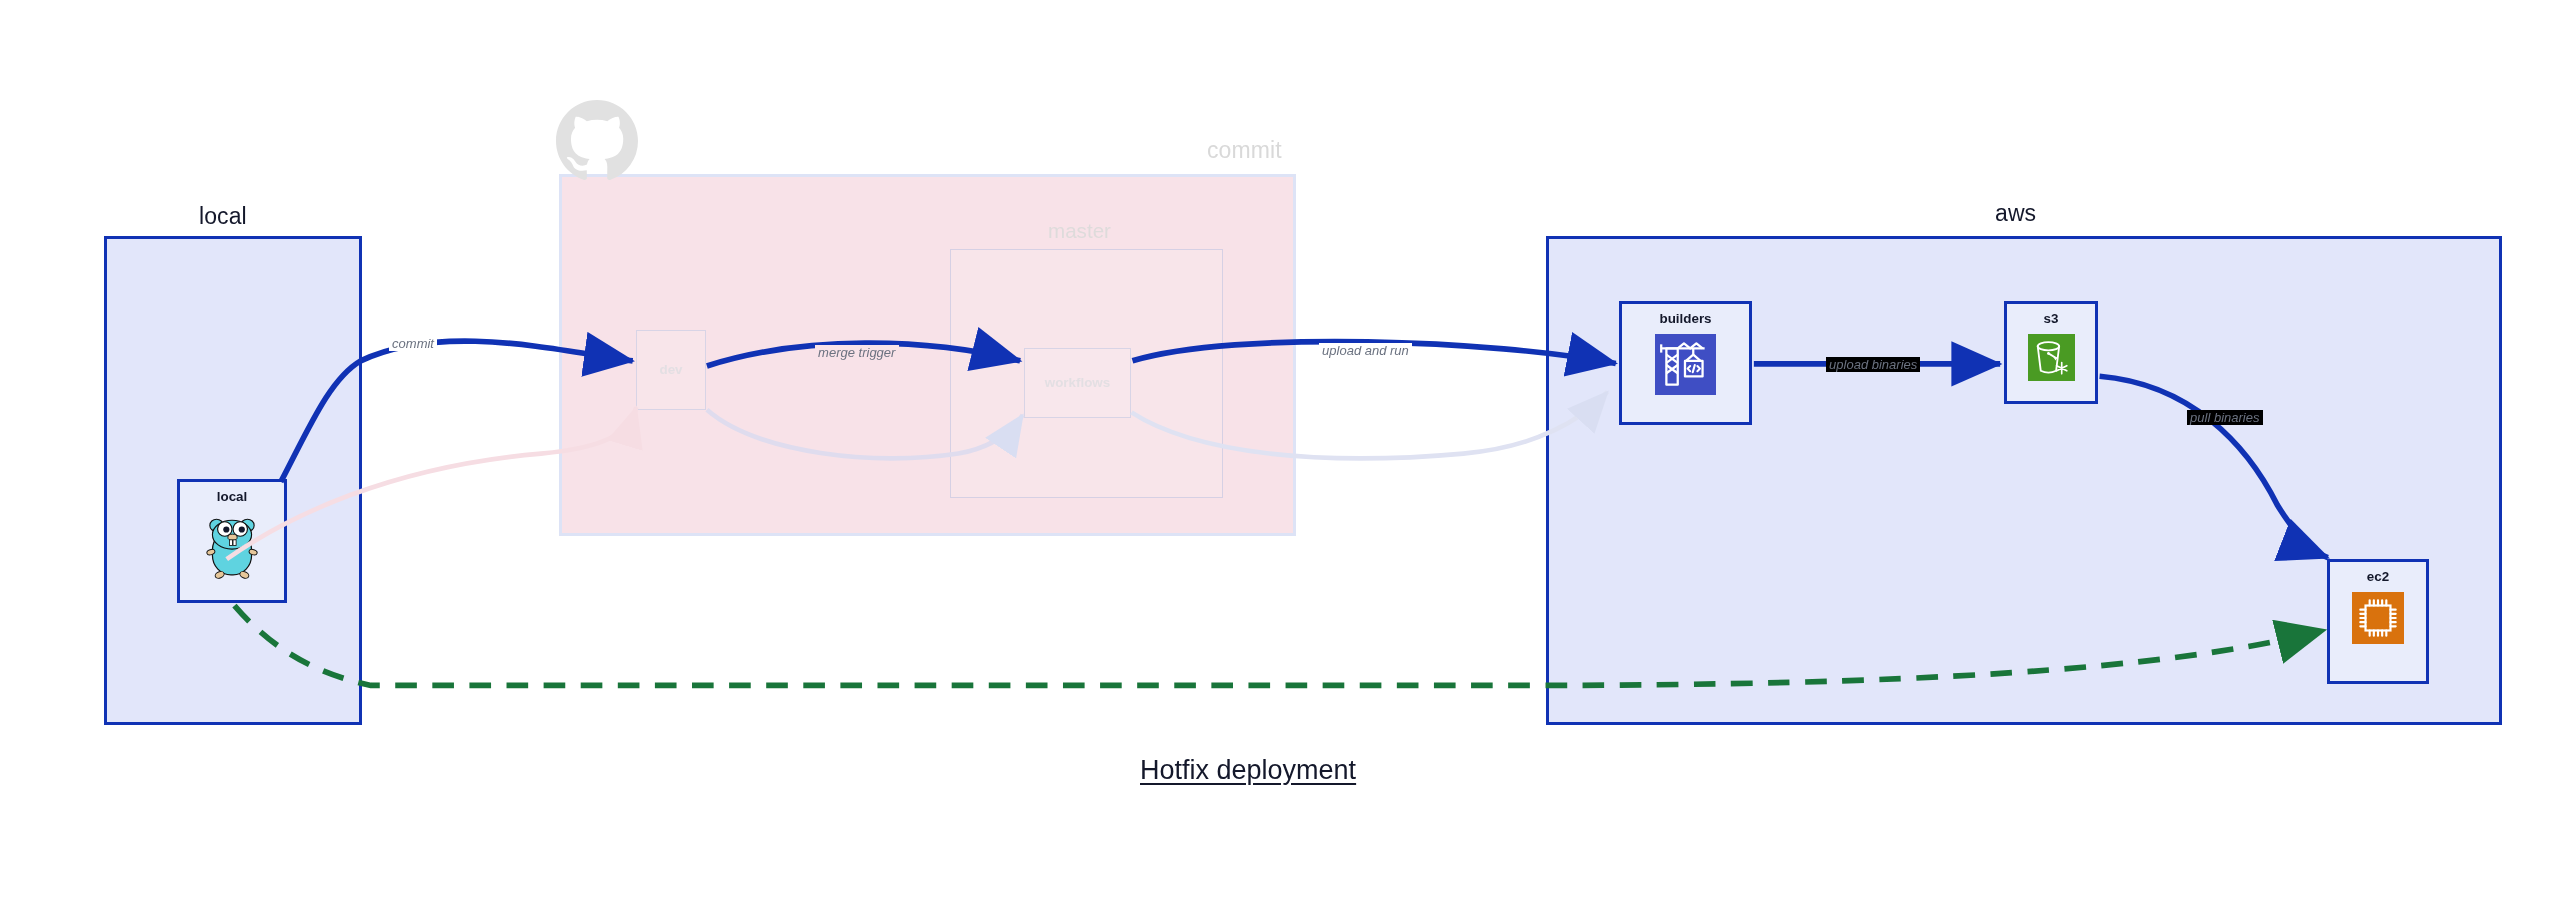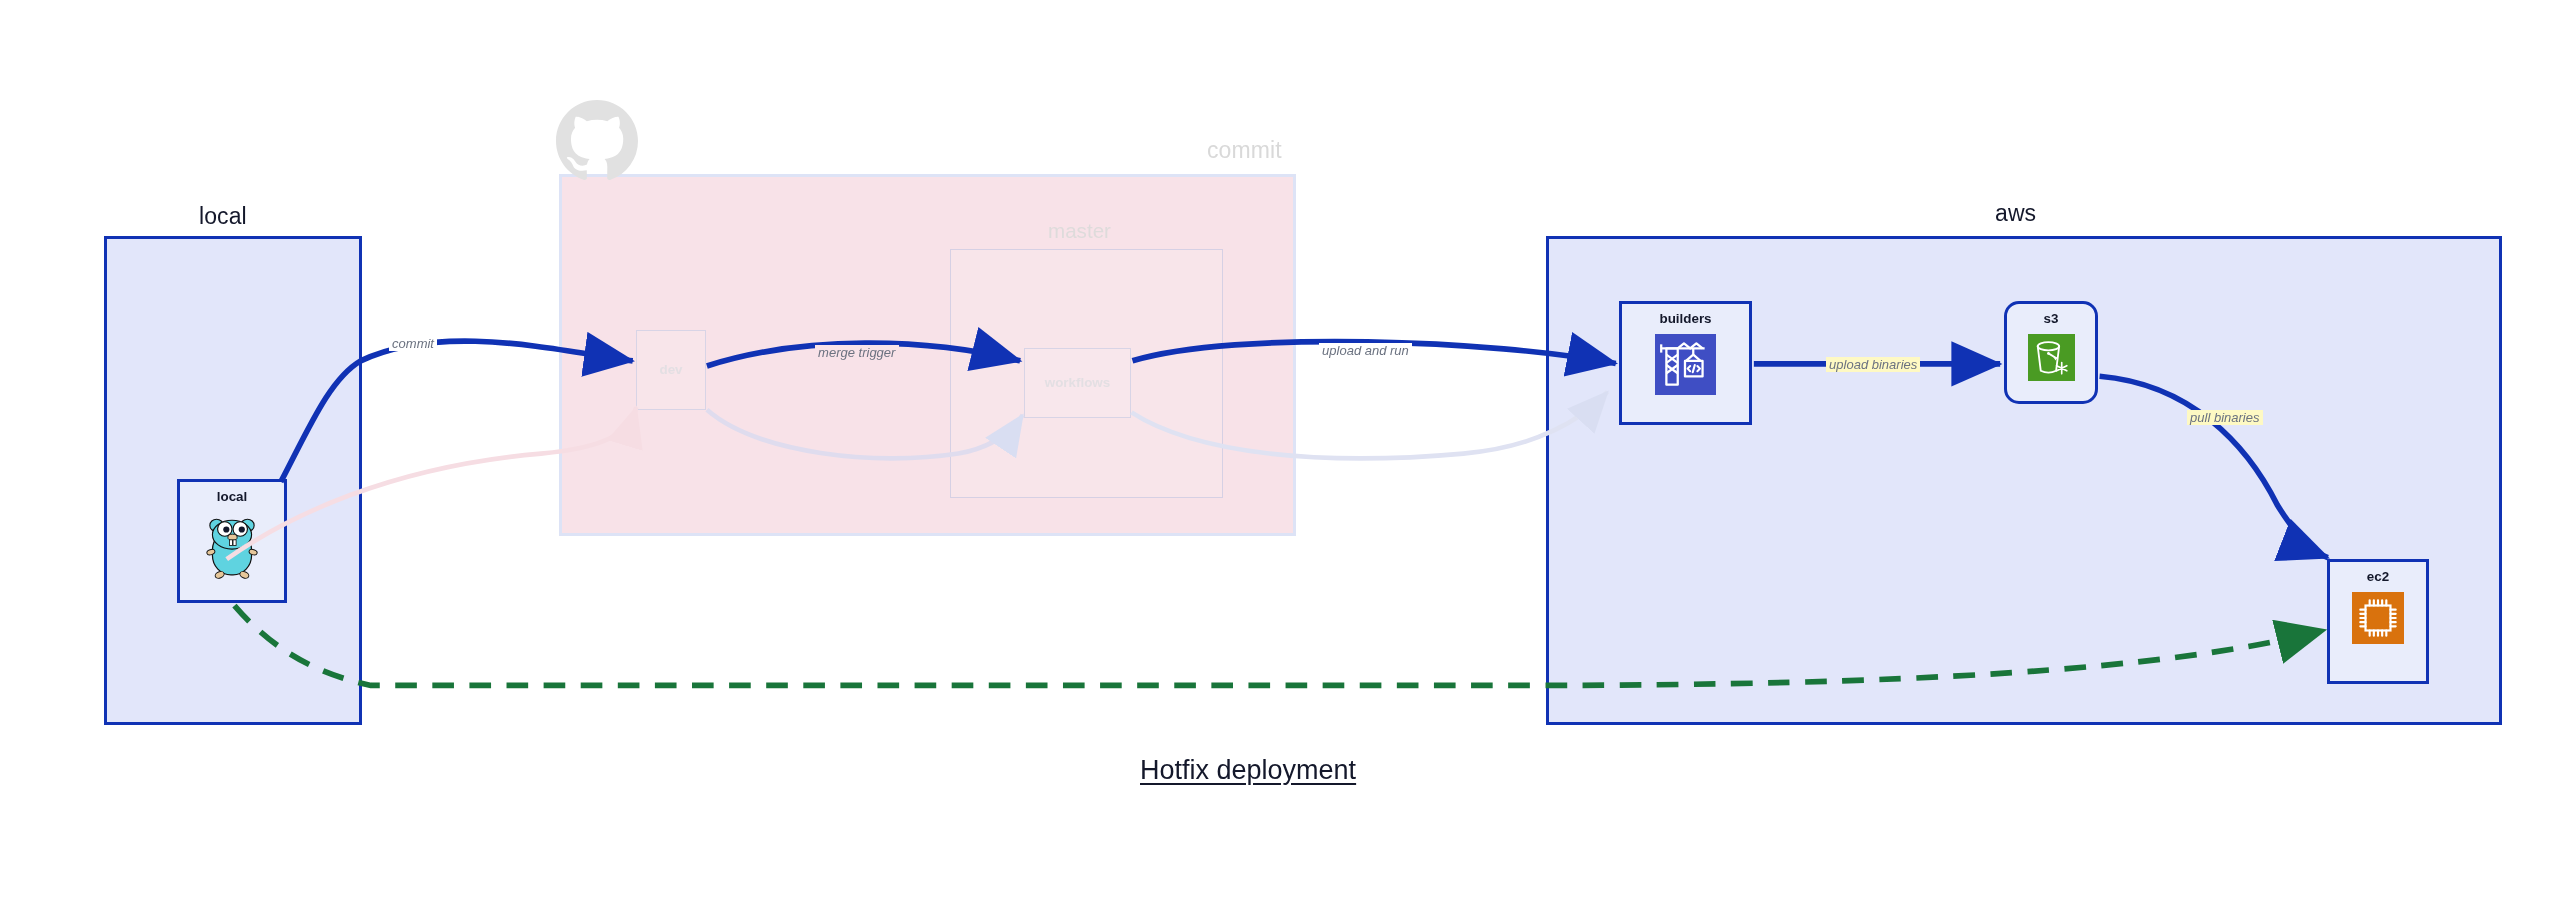--- a/index.html
+++ b/index.html
@@ -105,21 +105,21 @@
   .edge-label {
     position: absolute;
     font-size: 13px;
     font-style: italic;
     color: #6b7280;
     white-space: nowrap;
     background: #ffffff;
     padding: 0 3.1px;
   }
   .edge-label.on-pink { background: #f8e2e8; }
-  .edge-label.on-blue { background: #fef9c3; }
+  .edge-label.on-blue { background: #000000; }
 
   
   .diagram-title {
     position: absolute;
     font-size: 27px;
     color: #14182b;
     text-decoration: underline;
     text-underline-offset: 4.1px;
     white-space: nowrap;
   }
@@ -217,21 +217,21 @@
         </g>
         <g fill="none" stroke="#ffffff" stroke-width="4" stroke-linecap="round" stroke-linejoin="round">
           <path d="M68 62 L63 67 L68 72"></path>
           <path d="M82 62 L87 67 L82 72"></path>
           <path d="M77 60 L73 74"></path>
         </g>
       </svg>
     </div>
   </div>
 
-  <div class="node" style="left:2004px; top:301px; width:94px; height:103px;border-radius:15px;">
+  <div class="node" style="left:2004px; top:301px; width:94px; height:103px;">
     <div class="node-title">s3</div>
     <div class="node-icon">
       <svg width="47" height="47" viewBox="0 0 92 92" aria-hidden="true">
         <rect x="0" y="0" width="92" height="92" fill="#4a9b23"></rect>
         <g fill="none" stroke="#ffffff" stroke-width="3.6" stroke-linejoin="round" stroke-linecap="round">
           <ellipse cx="40" cy="24" rx="21" ry="8"></ellipse>
           <path d="M19 24 L25 72 Q40 79 55 72 L61 24"></path>
           <path d="M40 38 L55 47"></path>
           <path d="M49 44 L57 46 L54 52 Z" fill="#ffffff" stroke="none"></path>
           <circle cx="40" cy="38" r="2.6" fill="#ffffff" stroke="none"></circle>

